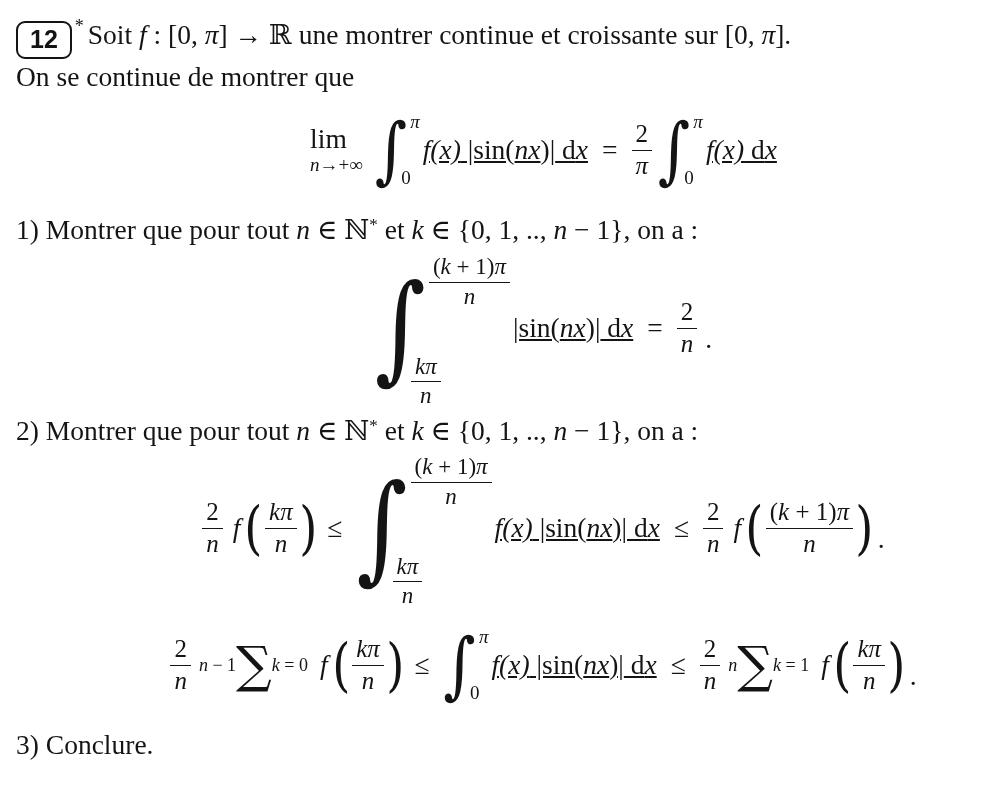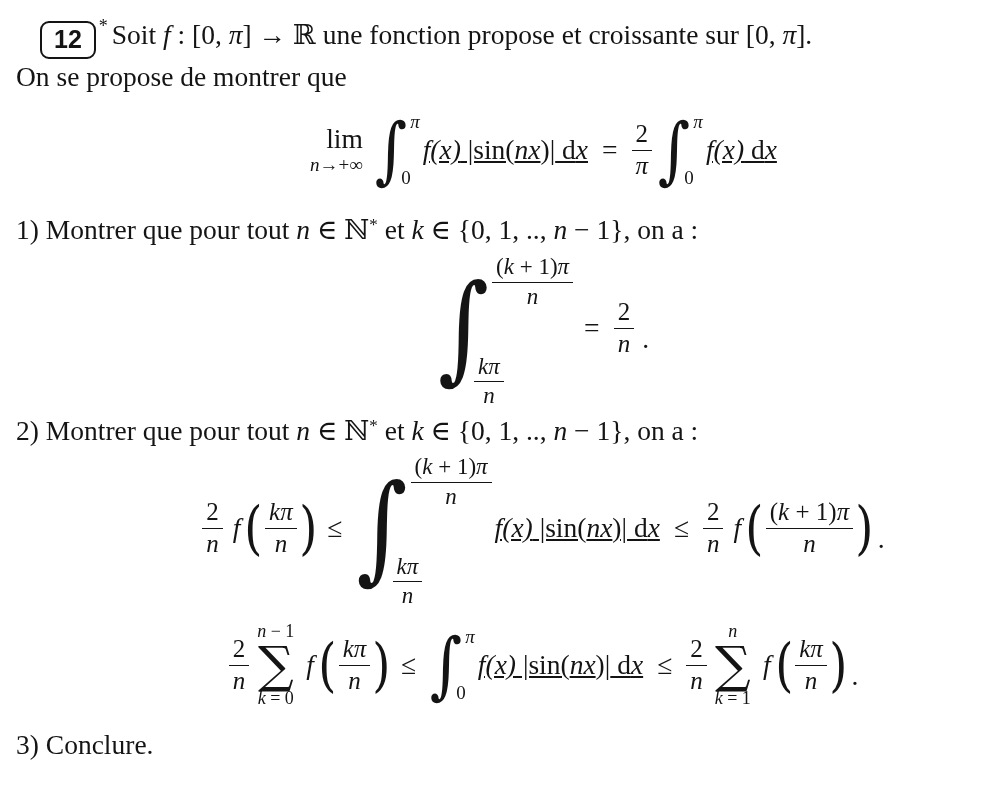--- a/index.html
+++ b/index.html
@@ -13,77 +13,77 @@
   }
   p.line { margin: 0; line-height: 36px; white-space: nowrap; }
   .line1 { margin-top: 2px; line-height: 42px; }
   i { font-style: italic; font-family: inherit; }
   sup.star { font-size: 18px; vertical-align: 12px; margin: 0 4px 0 3px; }
   sup.supstar { font-size: 17px; vertical-align: 9px; }
   .numbox {
     display: inline-block; border: 2.5px solid #141414; border-radius: 9px;
     padding: 0 12px 2px 12px; vertical-align: -4px;
     font-family: "Liberation Sans", "DejaVu Sans", sans-serif;
-    font-weight: bold; font-size: 25px; line-height: 32px; margin-left: 24px;
+    font-weight: bold; font-size: 25px; line-height: 32px;
   }
   
   .display {
     display: flex; justify-content: center; align-items: center;
     gap: 6px; padding-left: 80px; white-space: nowrap;
   }
   .eq1 { margin: 14px 0 16px 0; min-height: 82px; }
   .eq2 { margin: 10px 0 10px 0; min-height: 140px; }
   .eq3 { margin: 8px 0 10px 0; min-height: 142px; }
   .eq4 { margin: 10px 0 6px 0; min-height: 112px; }
   .rel { margin: 0 8px; }
   .run { display: inline-block; text-decoration: underline; }
   
   .frac { display: inline-flex; flex-direction: column; align-items: center;
           font-size: 25px; line-height: 1.12; vertical-align: middle; }
   .frac .num { border-bottom: 1.7px solid #141414; padding: 0 4px 2px 4px; }
   .frac .den { padding-top: 1px; }
   
-  .lim { display: inline-flex; flex-direction: column; align-items: flex-end; margin-right: 6px; }
+  .lim { display: inline-flex; flex-direction: column; align-items: flex-start; margin-right: 6px; }
   .lim-top { line-height: 1.05; }
   .lim-bot { font-size: 19px; line-height: 1.15; }
   
   .intwrap { display: inline-flex; align-items: center; }
   .intglyph {
     font-family: "DejaVu Serif", serif; font-style: normal;
     font-size: 62px; line-height: 0.95; transform: scaleY(1.18);
   }
   .intlims { display: inline-flex; flex-direction: column;
              justify-content: space-between; height: 78px; font-size: 19px; }
   .intlims .isup { transform: translateX(3px); }
   .intlims .isub { align-self: flex-start; transform: translateX(-6px); }
   
   .intglyph.tall { font-size: 98px; transform: scaleY(1.2); }
   .intlims.tall { height: 136px; }
   .limfrac { font-size: 23px; }
   .limfrac.up { align-self: flex-start; transform: translate(3px, -6px); }
   .limfrac.lo { align-self: flex-start; transform: translate(-15px, 13px); }
   
-  .sum { display: inline-flex; flex-direction: column; align-items: center; margin: 0 2px; }
+  .sum { display: inline-flex; align-items: center; margin: 0 2px; }
   .sum-up, .sum-lo { font-size: 18px; line-height: 1.15; }
   .sum-glyph { font-family: "DejaVu Serif", serif; font-style: normal;
                font-size: 50px; line-height: 0.92; }
   
   .bp { font-family: "DejaVu Serif", serif; font-size: 58px; line-height: 1;
         display: inline-block; transform: scaleX(0.8); margin: 0 -6px; }
   .fsym { margin: 0 2px 0 4px; }
   .enddot { transform: translateY(11px); margin-left: 2px; }
 </style>
 </head>
 <body style="background: rgb(255, 255, 255); color: rgb(20, 20, 20);">
 
 <div>
 
-  <p class="line line1"><span class="numbox"><span>12</span></span><sup class="star">*</sup><span>Soit </span><i>f</i><span> : [0, </span><i>π</i><span>] → ℝ une fonction propose et croissante sur [0, </span><i>π</i><span>].</span></p>
-
-  <p class="line">On se propose de montrer que</p>
+  <p class="line line1"><span class="numbox"><span>12</span></span><sup class="star">*</sup><span>Soit </span><i>f</i><span> : [0, </span><i>π</i><span>] → ℝ une montrer continue et croissante sur [0, </span><i>π</i><span>].</span></p>
+
+  <p class="line">On se continue de montrer que</p>
 
   <div class="display eq1">
     <span class="lim">
         <span class="lim-top">lim</span>
         <span class="lim-bot"><i>n</i><span>→+∞</span></span>
       </span>
     <span class="intwrap">
         <span class="intglyph">∫</span>
         <span class="intlims">
           <span class="isup"><i>π</i></span>
@@ -115,20 +115,21 @@
           <span class="frac limfrac up">
             <span class="num"><span>(</span><i>k</i><span> + 1)</span><i>π</i></span>
             <span class="den"><i>n</i></span>
           </span>
           <span class="frac limfrac lo">
             <span class="num"><i>kπ</i></span>
             <span class="den"><i>n</i></span>
           </span>
         </span>
       </span>
+    <span class="run"><span> |sin(</span><i>nx</i><span>)|</span><span> d</span><i>x</i></span>
     <span class="rel">=</span>
     <span class="frac">
         <span class="num">2</span>
         <span class="den"><i>n</i></span>
       </span>
     <span class="enddot">.</span>
   </div>
 
   <p class="line"><span>2)</span><span> Montrer que pour tout </span><i>n</i><span> ∈ ℕ</span><sup class="supstar">*</sup><span> et </span><i>k</i><span> ∈ {0, 1, .., </span><i>n</i><span> − 1}, on a :</span></p>
 

